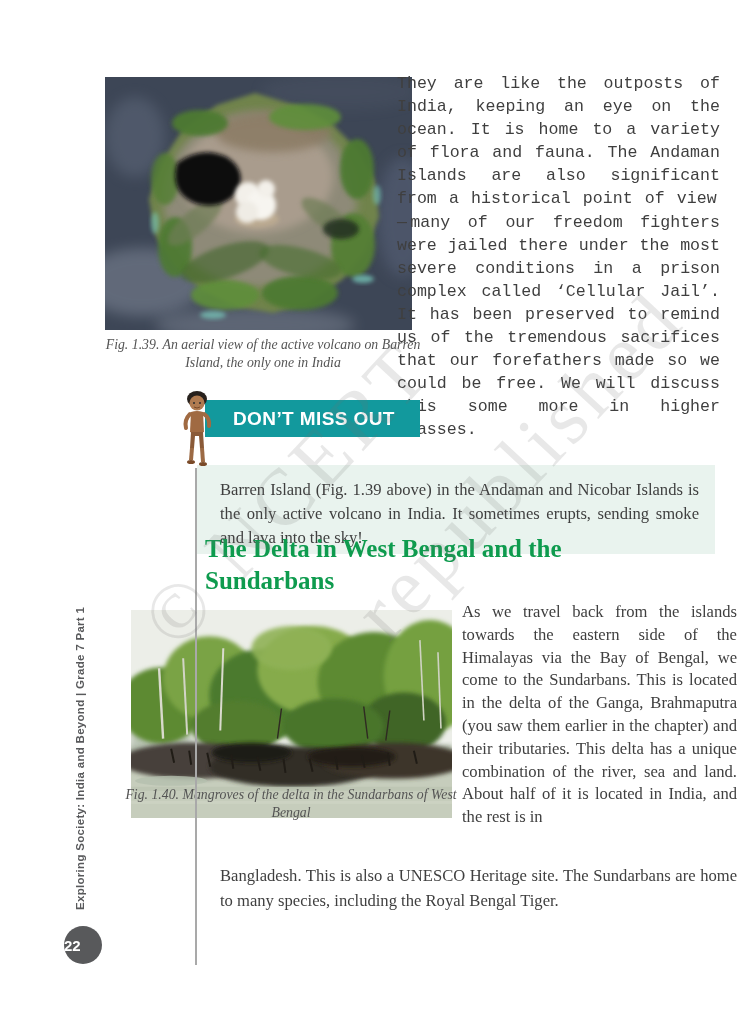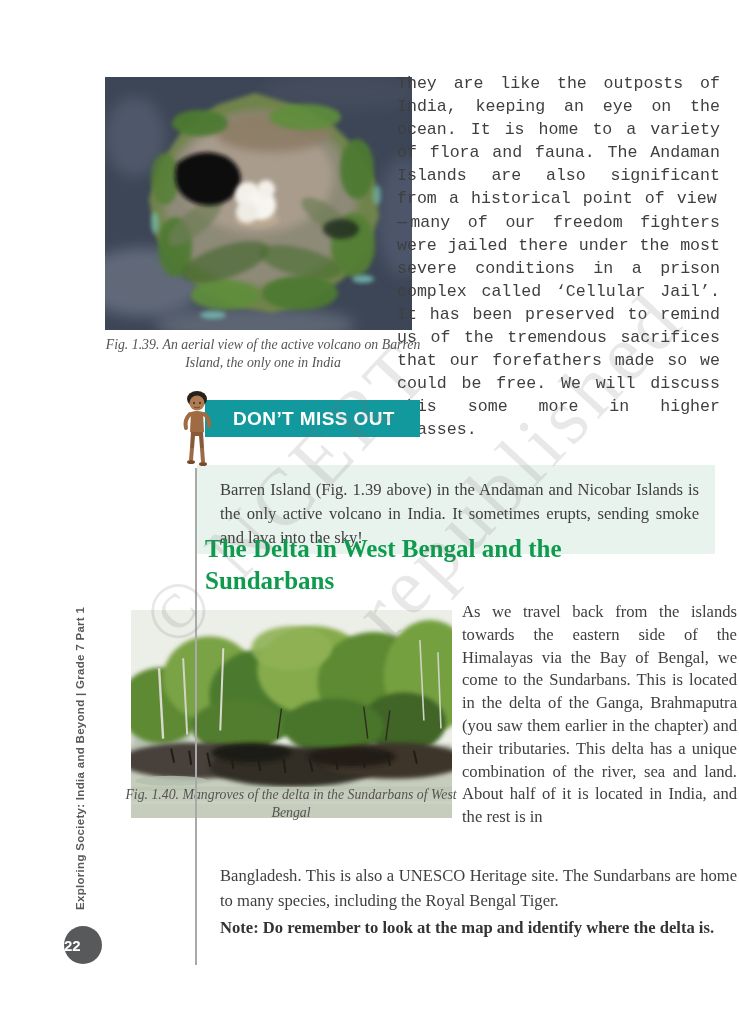--- a/index.html
+++ b/index.html
@@ -205,21 +205,20 @@
       <rect y="176" width="320" height="4" fill="#bcc4b2" opacity="0.8"></rect>
       <rect y="190" width="320" height="3" fill="#cdd3c3" opacity="0.8"></rect>
       <ellipse cx="40" cy="170" rx="36" ry="5" fill="#b4bfae" opacity="0.8"></ellipse>
     </svg>
   </figure>
 
   <figcaption class="caption caption-2">Fig. 1.40. Mangroves of the delta in the Sundarbans of West Bengal</figcaption>
 
   <p class="para para-delta">As we travel back from the islands towards the eastern side of the Himalayas via the Bay of Bengal, we come to the Sundarbans. This is located in the delta of the Ganga, Brahmaputra (you saw them earlier in the chapter) and their tributaries. This delta has a unique combination of the river, sea and land. About half of it is located in India, and the rest is in</p>
   <p class="para para-full">Bangladesh. This is also a UNESCO Heritage site. The Sundarbans are home to many species, including the Royal Bengal Tiger.</p>
-  <p class="note-line">Note: Do remember to look at the map and identify where the delta is.</p>
 
   <div class="v-rule"></div>
 
   <div class="sidebar-title">Exploring Society: India and Beyond | Grade 7 Part 1</div>
   <div class="page-badge">
     <span>22</span>
   </div>
 
   <div class="watermark">
     <div class="wm1">© NCERT</div>

